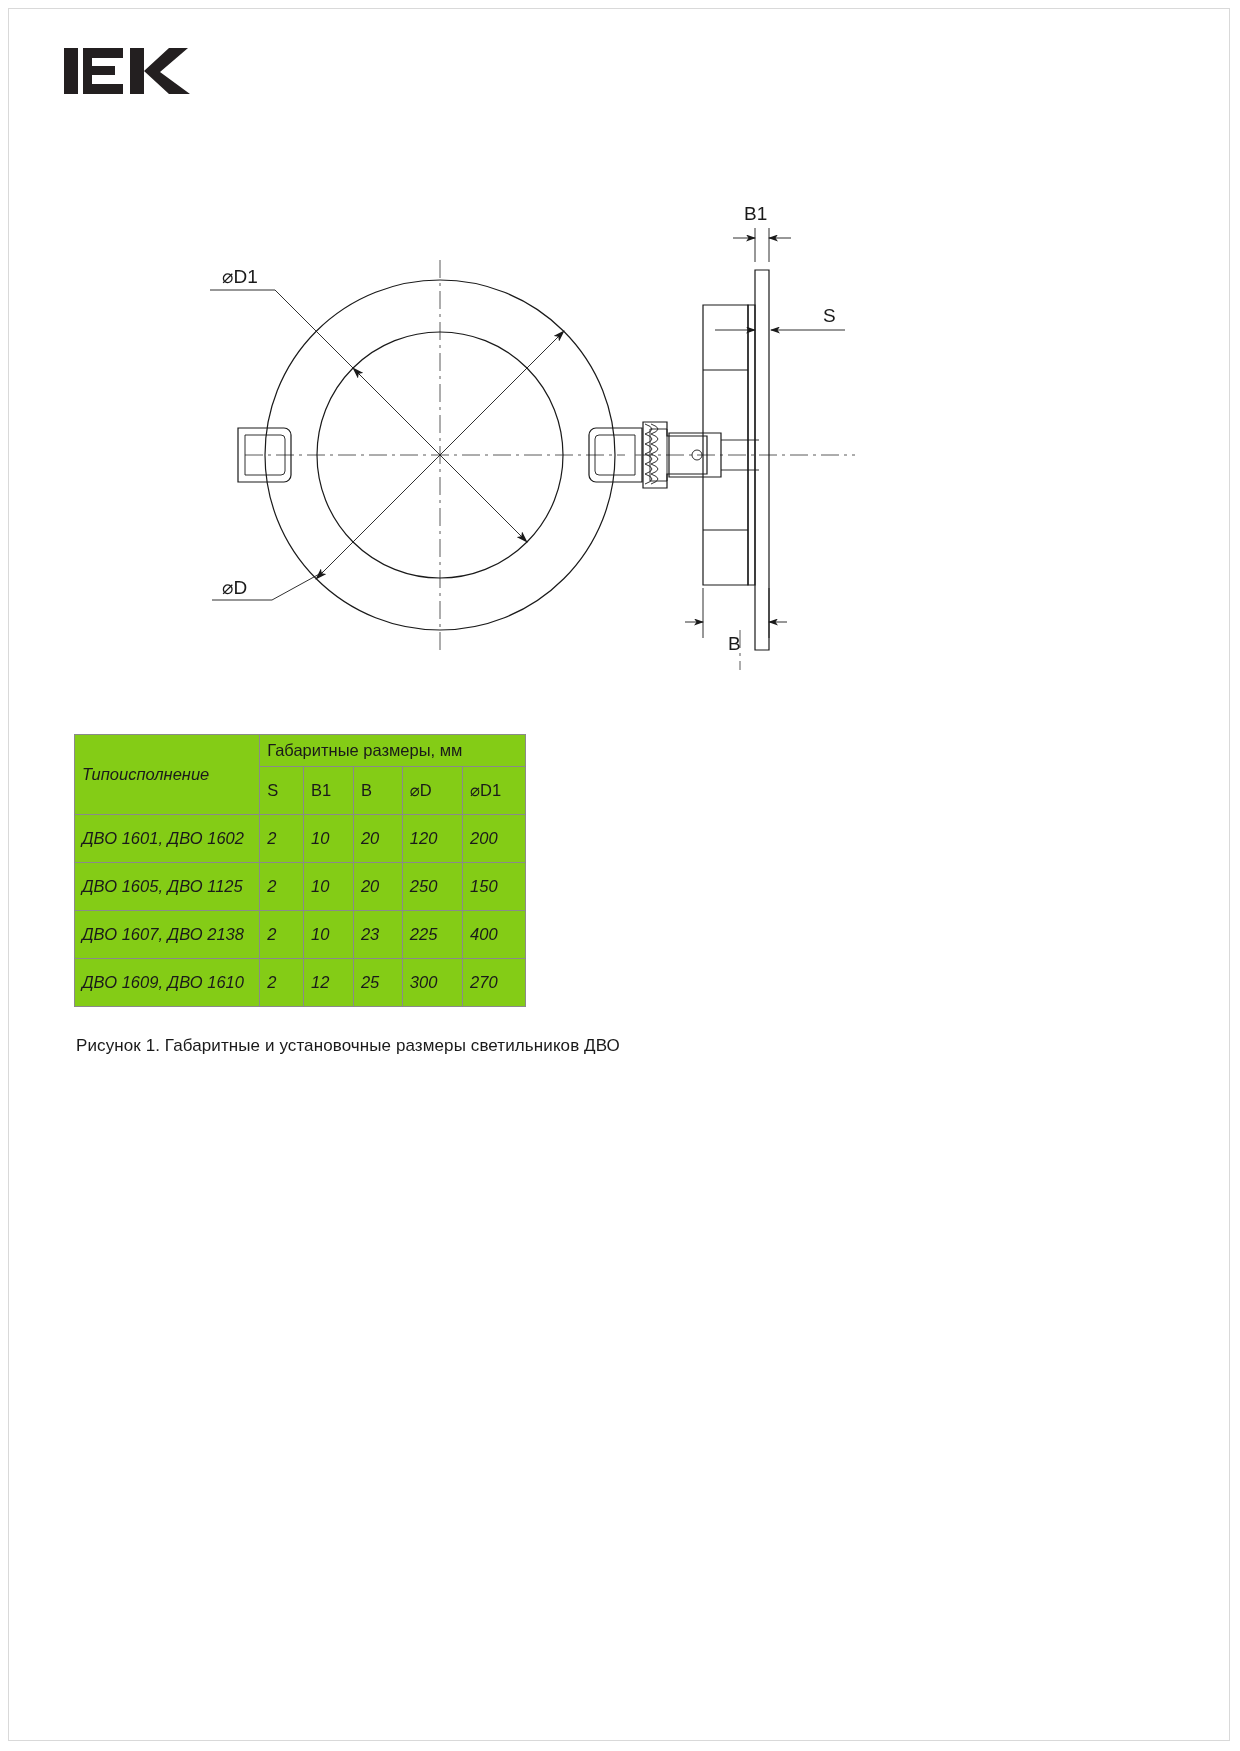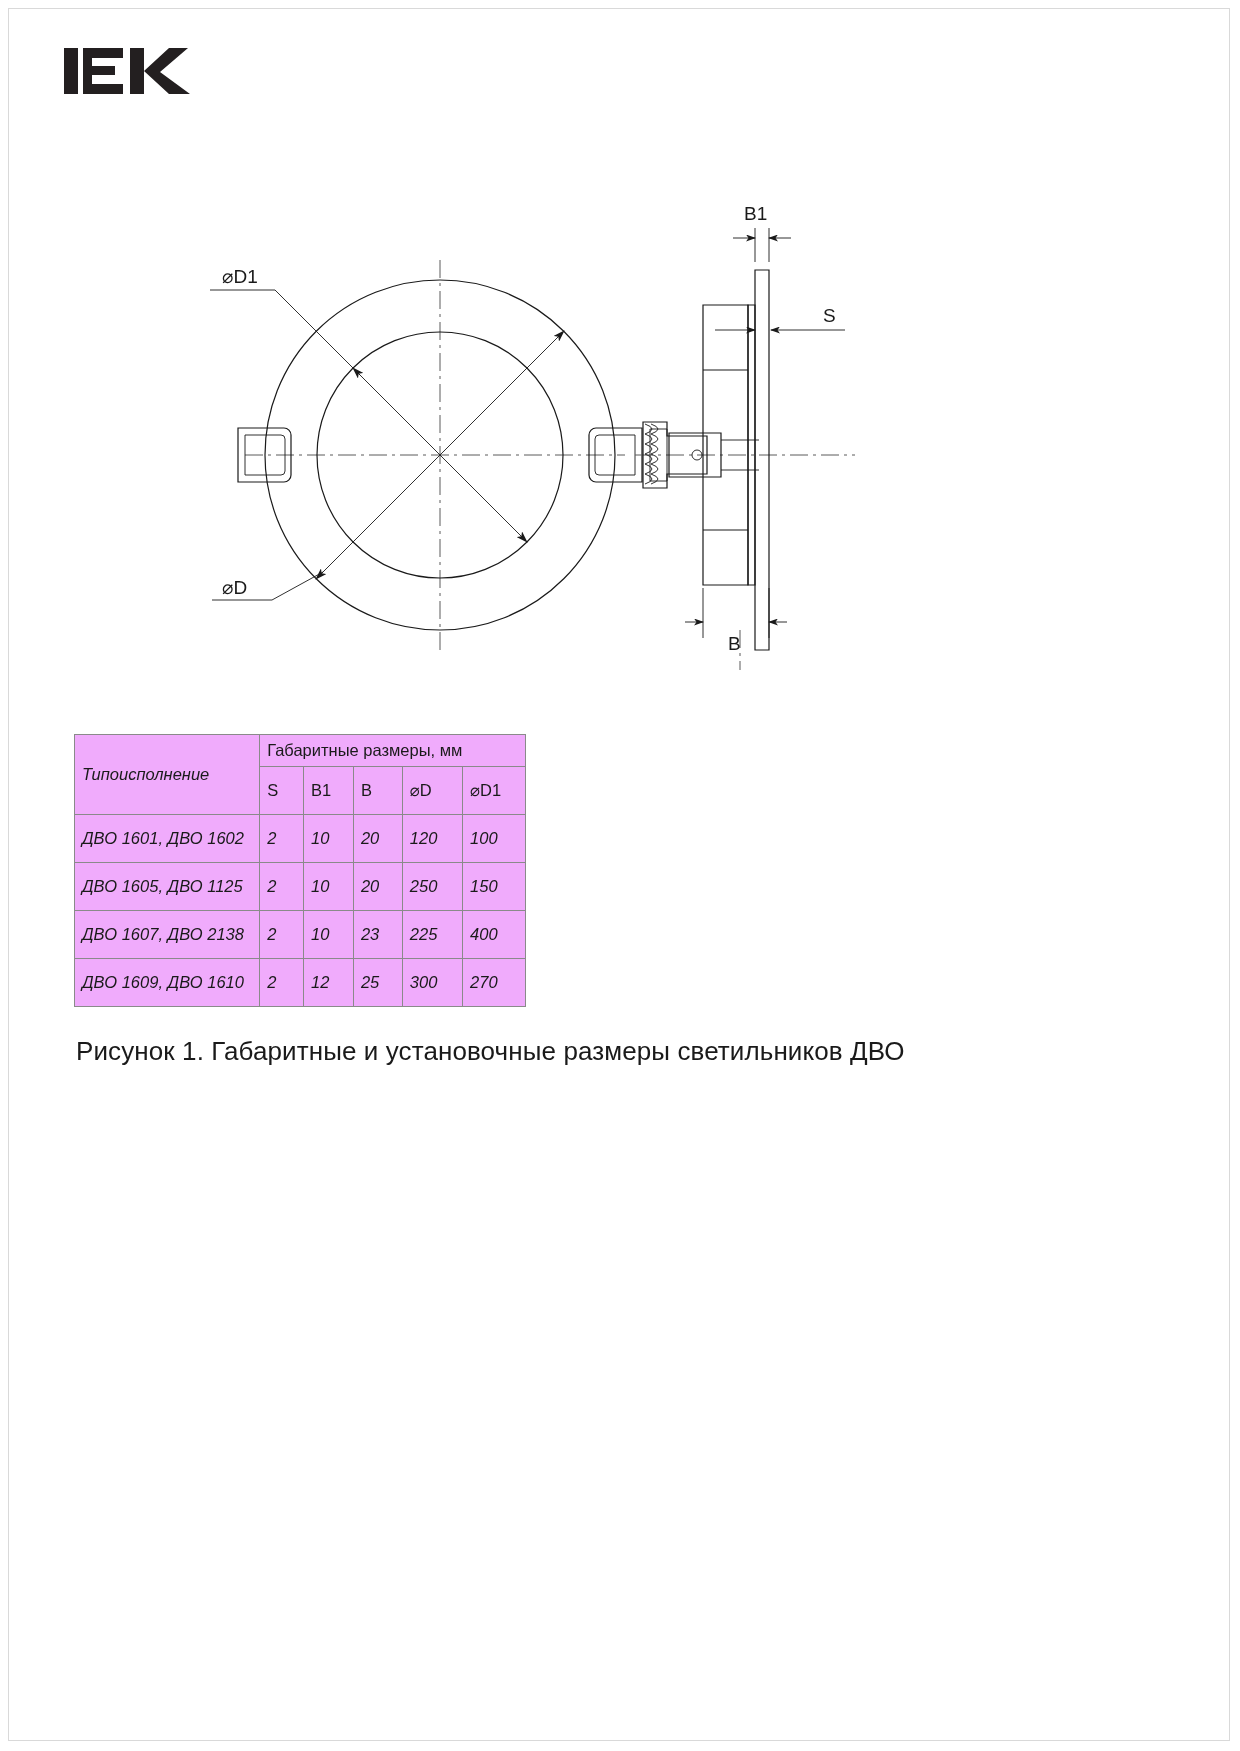--- a/index.html
+++ b/index.html
@@ -59,39 +59,39 @@
     font-size: 16.5px;
     color: #1a1a1a;
   }
   table.spec td, table.spec th {
     border: 1px solid #8a8a8a;
     padding: 6px 7px 7px 7px;
     font-weight: normal;
     text-align: left;
     vertical-align: middle;
     line-height: 1.1;
-    background: #f0abfc;
+    background: #84cc16;
   }
   table.spec .col-name  { width: 206px; font-style: italic; }
   table.spec .col-s     { width: 44px; }
   table.spec .col-b1    { width: 47px; }
   table.spec .col-b     { width: 47px; }
   table.spec .col-d     { width: 60px; }
   table.spec .col-d1    { width: 62px; }
   .hdr-group { text-align: left; }
   .hdr-name-cell { }
   .sub-head td { height: 34px; }
   .data-row td { height: 34px; font-style: italic; }
 
   
   .caption {
     position: absolute;
     left: 76px;
     top: 1036px;
-    font-size: 26px;
+    font-size: 17px;
     color: #1a1a1a;
     letter-spacing: 0.1px;
     white-space: nowrap;
   }
 
   
   .ln   { stroke: #1a1a1a; fill: none; stroke-width: 1.2; }
   .ln-thin { stroke: #1a1a1a; fill: none; stroke-width: 0.9; }
   .ln-dash { stroke: #5a5a5a; fill: none; stroke-width: 1; stroke-dasharray: 18 5 3 5; }
   .dim-txt { font-family: "Liberation Sans", sans-serif; font-size: 19px; fill: #1a1a1a; }
@@ -233,21 +233,21 @@
         <td class="col-d">⌀D</td>
         <td class="col-d1">⌀D1</td>
       </tr>
 
       <tr class="data-row">
         <td>ДВО 1601, ДВО 1602</td>
         <td>2</td>
         <td>10</td>
         <td>20</td>
         <td>120</td>
-        <td>100</td>
+        <td>200</td>
       </tr>
       <tr class="data-row">
         <td>ДВО 1605, ДВО 1125</td>
         <td>2</td>
         <td>10</td>
         <td>20</td>
         <td>250</td>
         <td>150</td>
       </tr>
       <tr class="data-row">

